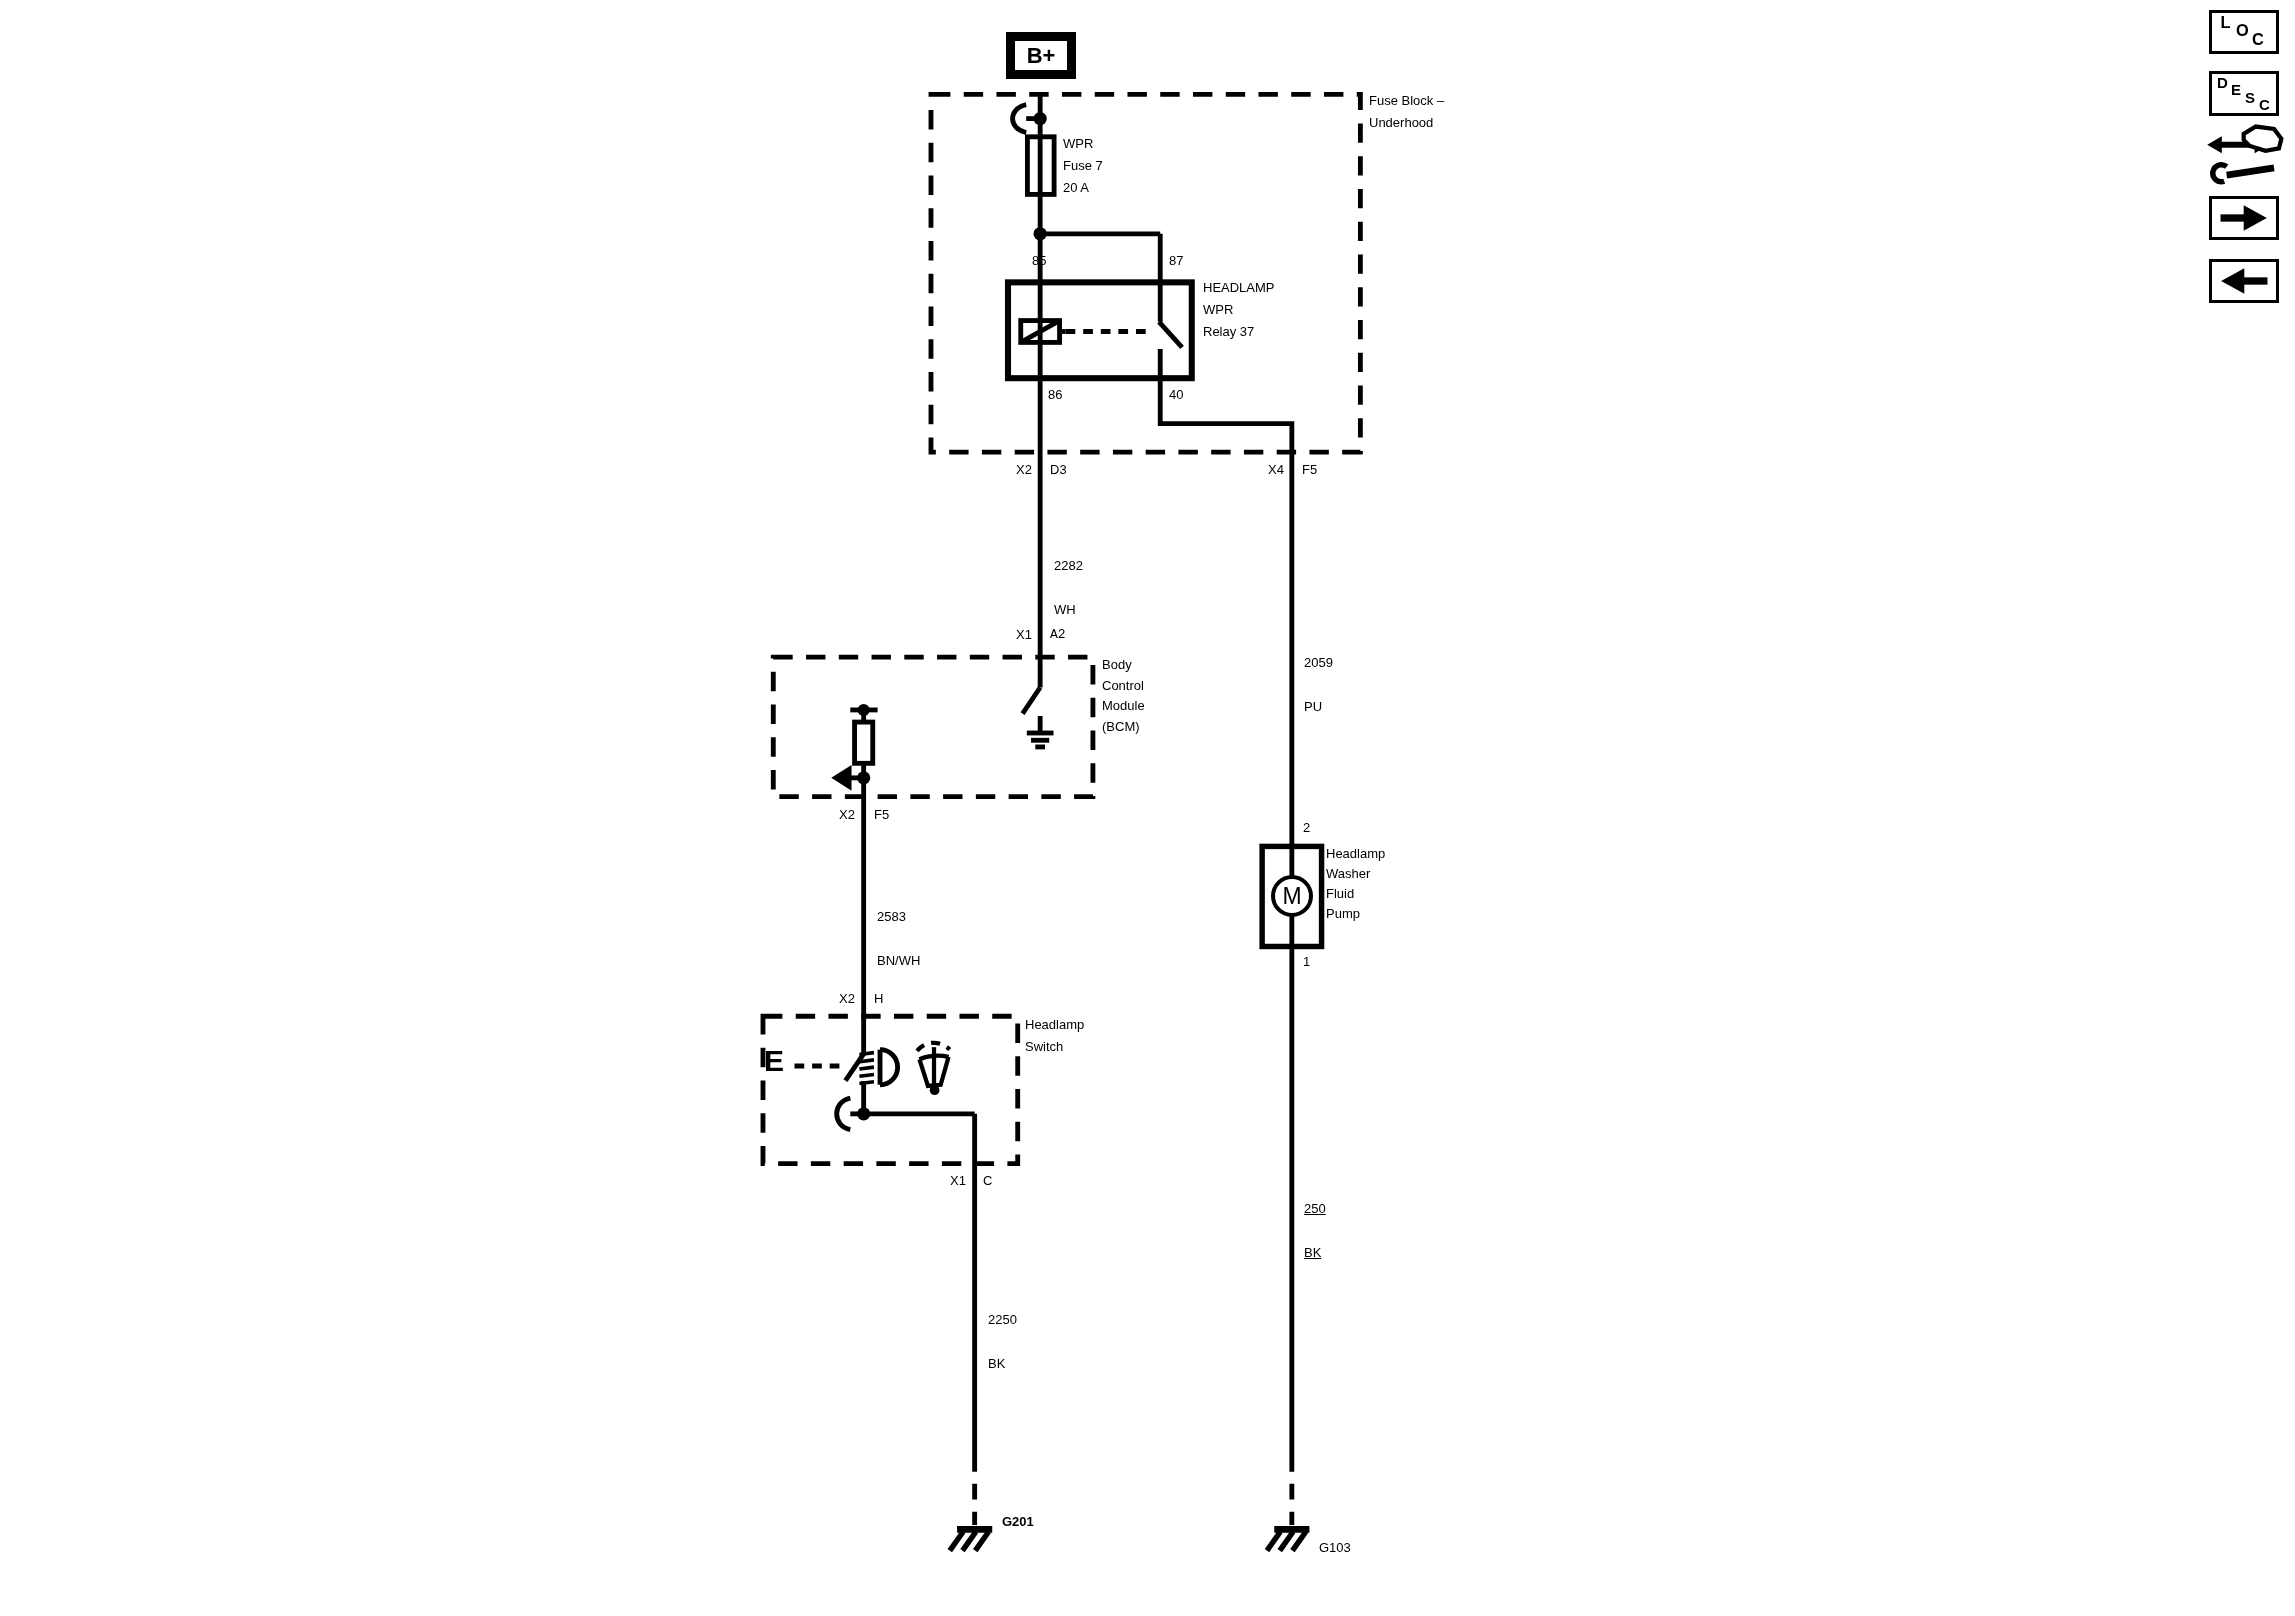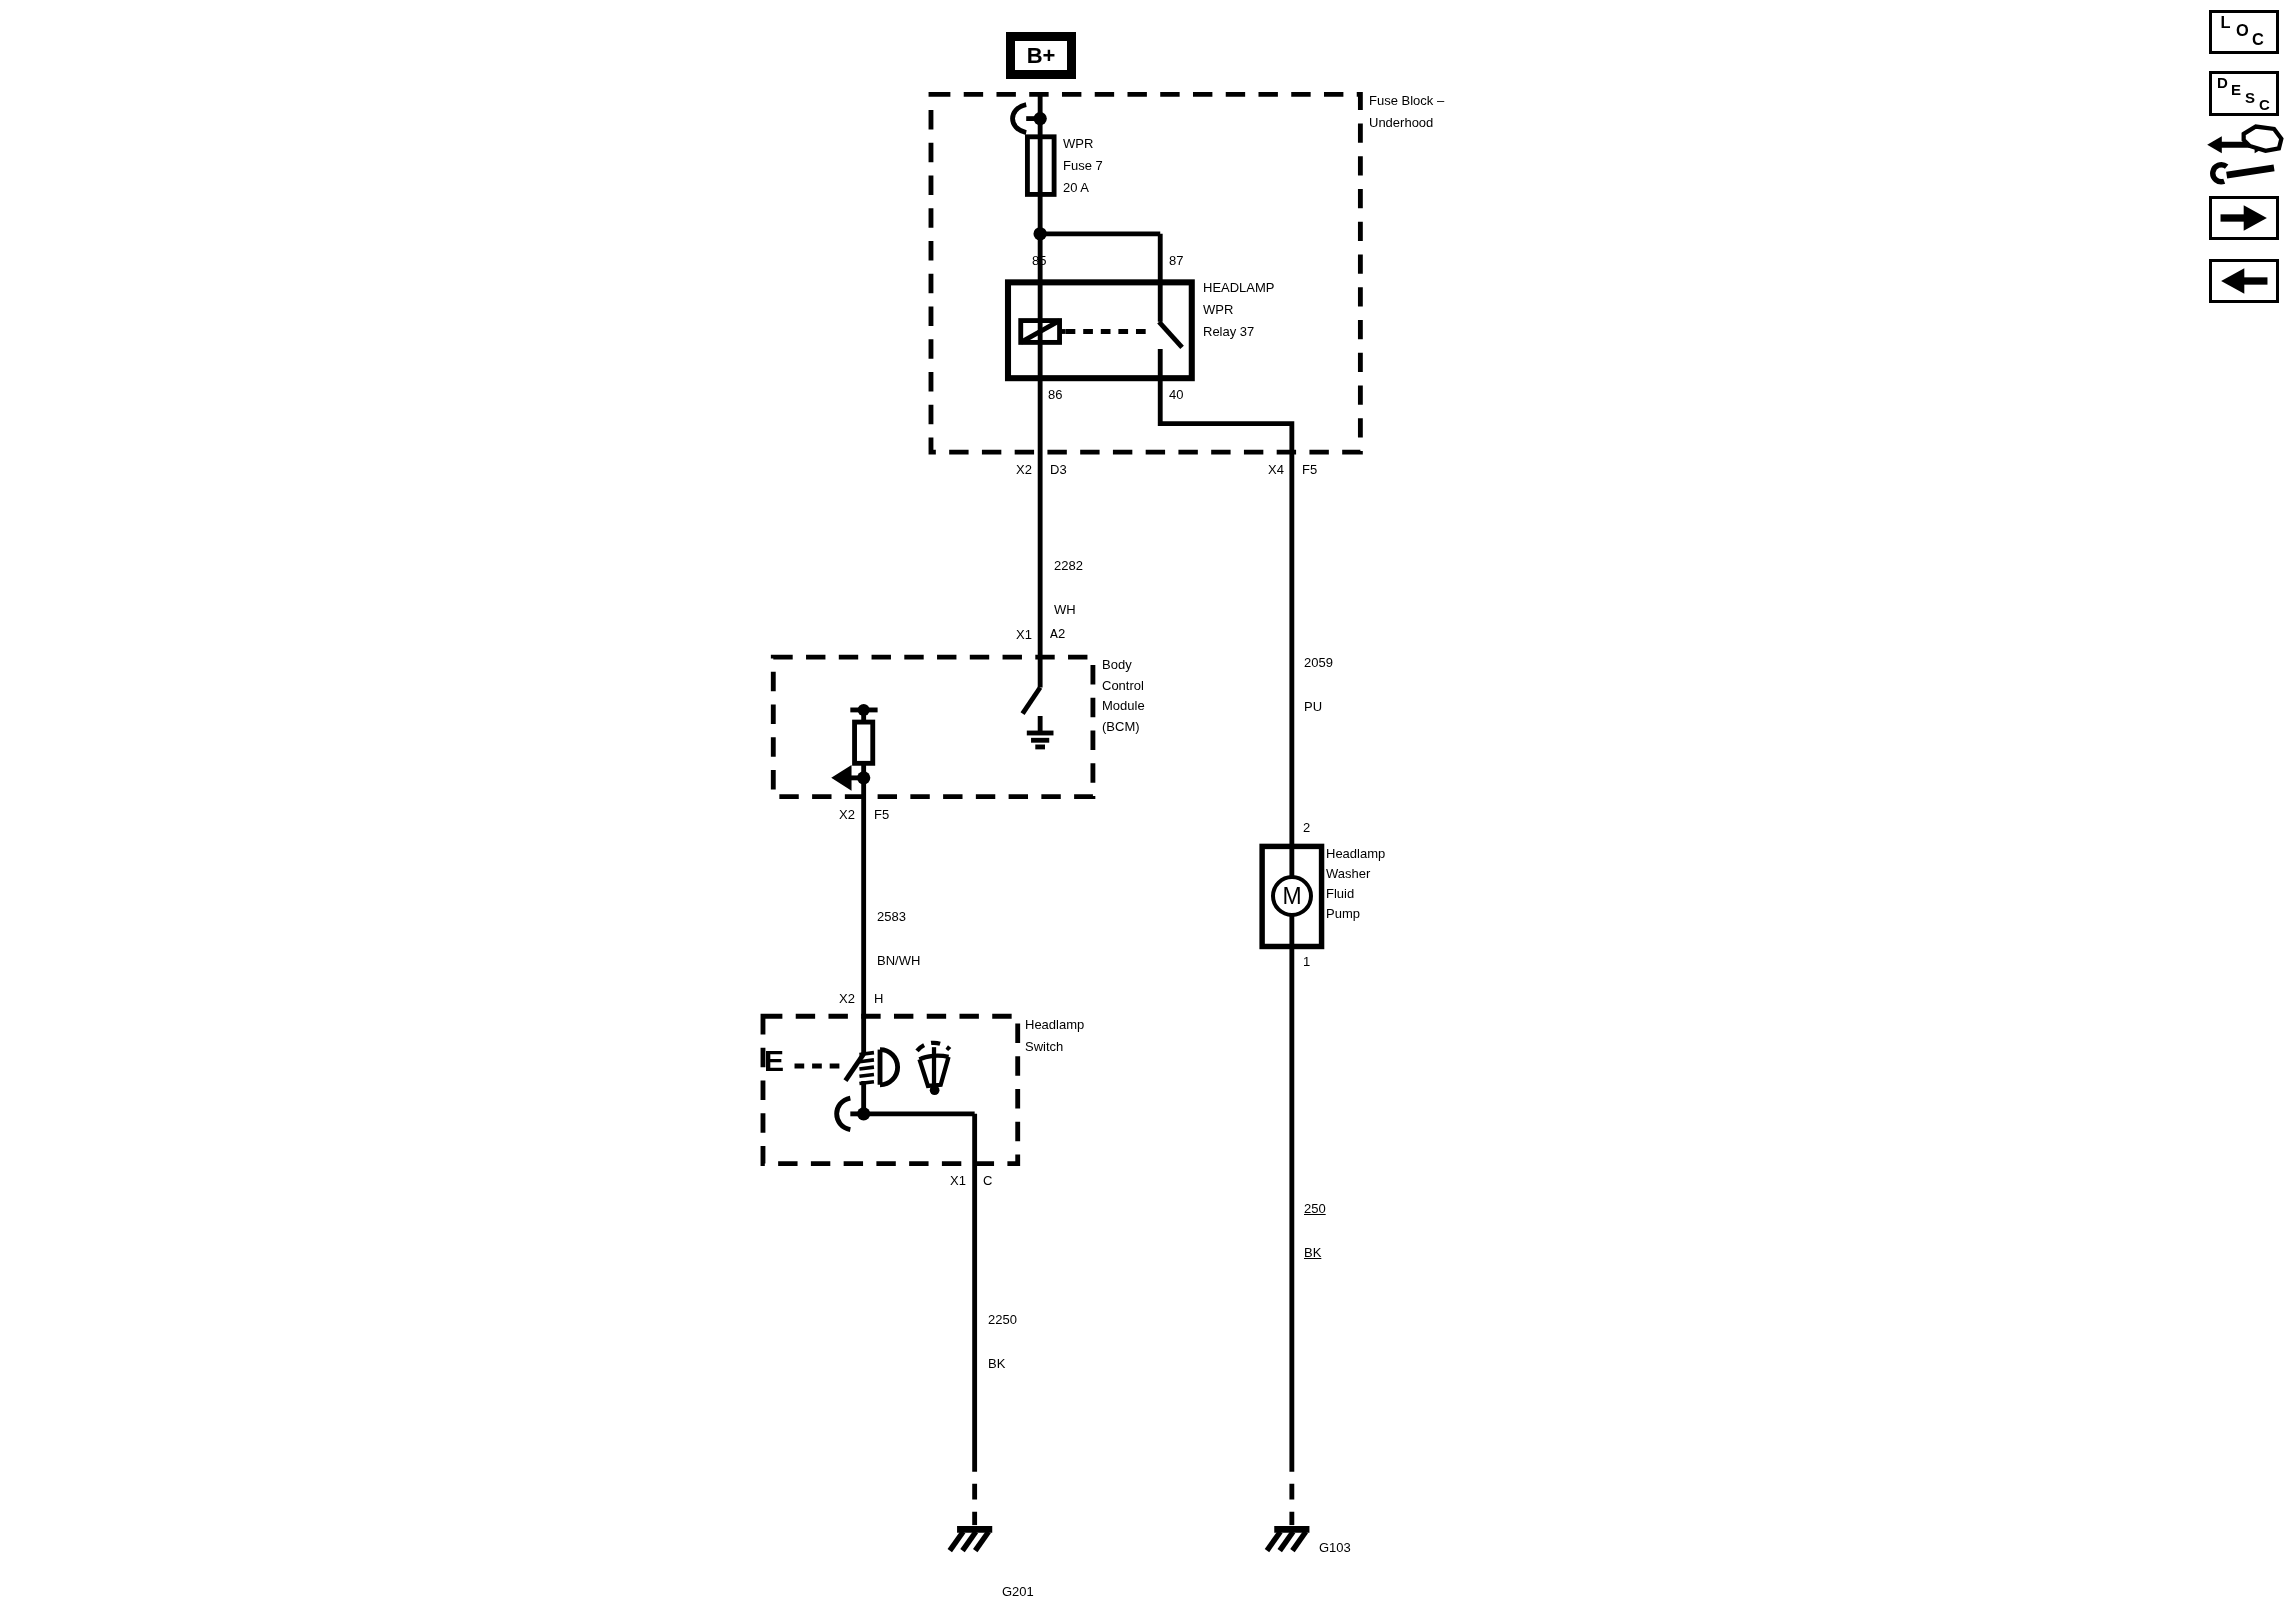--- a/index.html
+++ b/index.html
@@ -199,21 +199,21 @@
 Pump</div>
 
   <div class="esym">E</div>
 
   <div class="lbl" style="left:1303px;top:817px;">2</div>
   <div class="lbl" style="left:1303px;top:951px;">1</div>
   <div class="mcircle">
     <span>M</span>
   </div>
 
-  <div class="lbl" style="left:1002px;top:1581px;">G201</div>
+  <div class="lbl" style="left:1002px;top:1511px;font-weight:bold;">G201</div>
   <div class="lbl" style="left:1319px;top:1529px;margin-top:8px;">G103</div>
 
   <div class="tool-btn" style="top:9.7px;">
     <span style="left:8.5px;top:0px;font-size:16.4px;">L</span>
     <span style="left:24px;top:8.5px;font-size:16.4px;">O</span>
     <span style="left:40px;top:17px;font-size:16.4px;">C</span>
   </div>
 
   <div class="tool-btn" style="top:71px;height:39px;">
     <span style="left:4.9px;top:0px;font-size:15px;">D</span>

